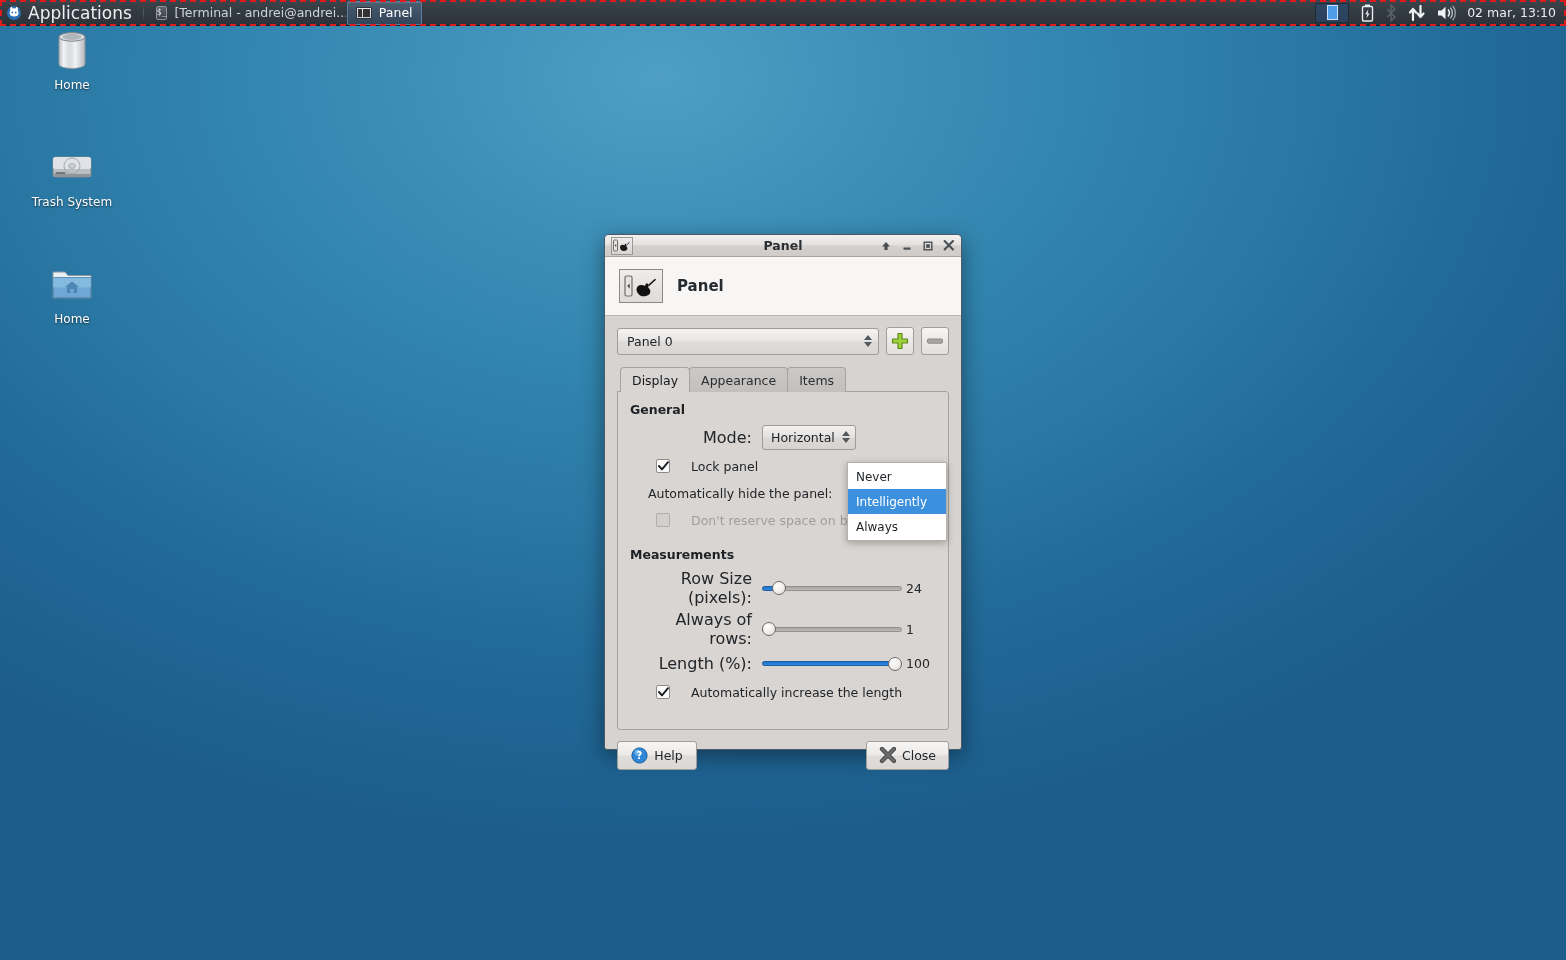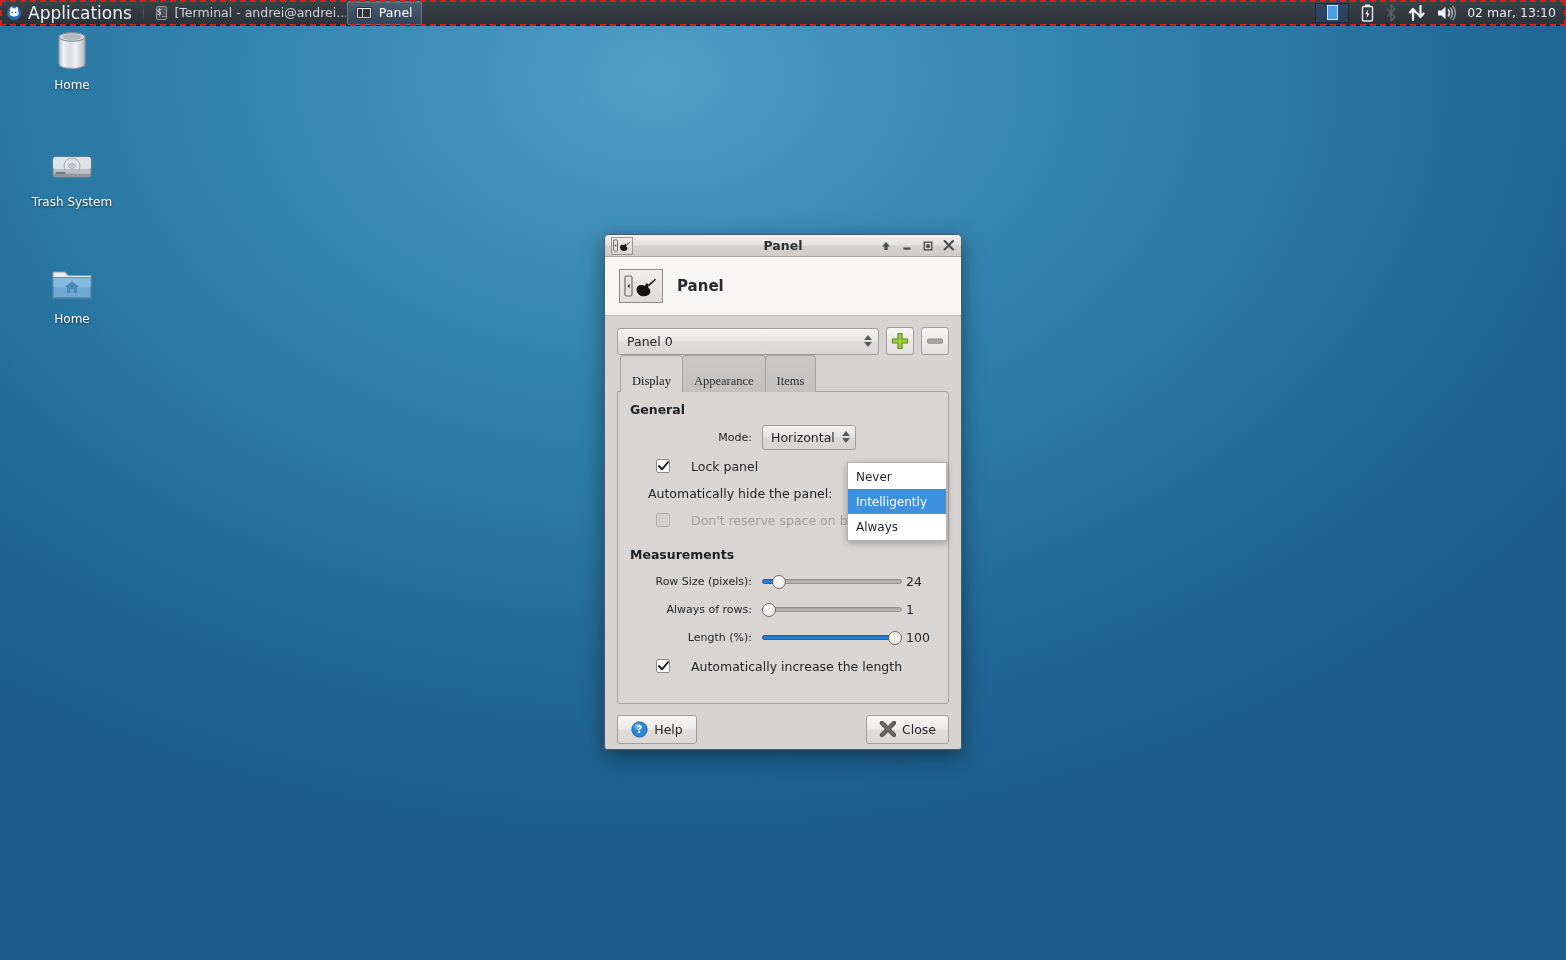--- a/index.html
+++ b/index.html
@@ -210,49 +210,48 @@
     width: 28px; height: 28px;
     background: linear-gradient(to bottom,#f6f5f4,#e2dfdd);
     border: 1px solid #a09d9a; border-radius: 3px;
     display: flex; align-items: center; justify-content: center;
     cursor: default;
   }
 
   
   .tabs { display: flex; align-items: flex-end; height: 24px; padding-left: 3px; position: relative; z-index: 3; }
   .tab {
-    height: 22px; padding: 18px 11px;
-    display: flex; 
+    height: 22px; padding: 12px 11px;
+    display: flex; align-items: center;
     font-size: 12.5px; color: #2a2f34;
     border: 1px solid #a5a29f;
     border-bottom: none;
     border-radius: 4px 4px 0 0;
     background: linear-gradient(to bottom,#cbc8c5,#c2bfbc);
     margin-right: -1px;
     cursor: default;
-    font-family: Liberation Serif, serif;
   }
   .tab.active {
     background: #d8d5d2;
     height: 24px;
     color: #14181c;
   }
   .notebook-page {
     background: #d8d5d2;
     border: 1px solid #a5a29f;
     border-radius: 0 3px 3px 3px;
     padding: 10px 12px 24px 12px;
     position: relative;
     margin-top: -1px;
   }
 
   .section-title { font-weight: bold; font-size: 12.5px; margin-bottom: 7px; color: #1d2126; }
 
   .frow { display: flex; align-items: center; min-height: 26px; margin-bottom: 3px; }
-  .flabel { width: 132px; text-align: right; padding-right: 10px; font-size: 11px; }
+  .flabel { width: 132px; text-align: right; padding-right: 10px; font-size: 16px; }
 
   .mode-combo {
     height: 25px; min-width: 86px;
     background: linear-gradient(to bottom,#f2f1f0 0%,#e4e2e0 48%,#dbd8d6 52%,#d6d3d1 100%);
     border: 1px solid #9e9b98; border-radius: 3px;
     display: flex; align-items: center; gap: 7px;
     padding: 0 5px 0 8px;
     cursor: default;
   }
 

